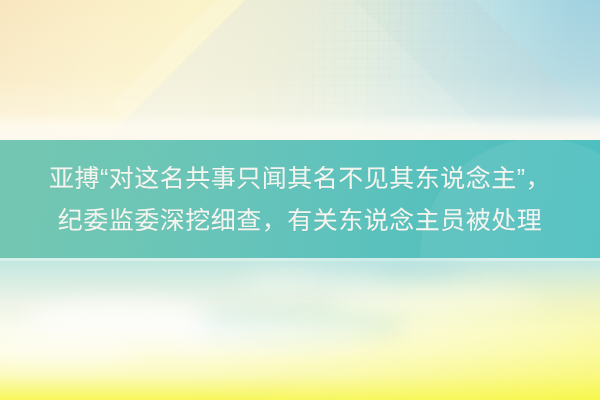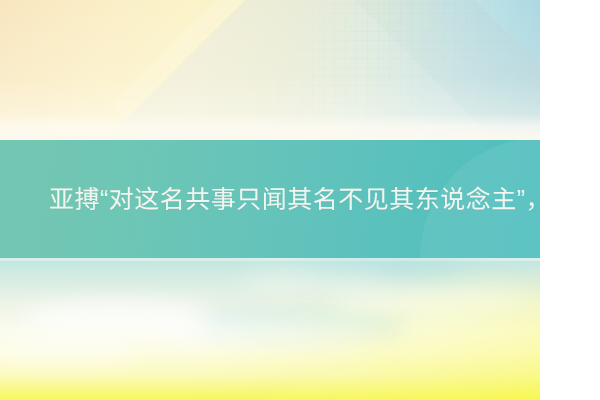--- a/index.html
+++ b/index.html
@@ -7,21 +7,21 @@
     margin: 0;
     padding: 0;
     background: #ffffff;
   }
   body {
     font-family: "Liberation Sans", "DejaVu Sans", sans-serif;
   }
 
   .banner {
     position: relative;
-    width: 540px;
+    width: 600px;
     height: 400px;
     overflow: hidden;
     background: #f9e8c4;
   }
 
   
   .top-section {
     position: absolute;
     left: 0;
     top: 0;
@@ -243,20 +243,21 @@
     <div class="facet-a"></div>
     <div class="facet-b"></div>
     <div class="facet-c"></div>
     <div class="grid-texture"></div>
     <div class="top-warm"></div>
     <div class="top-fade"></div>
   </div>
 
   <div class="headline-band">
     <div class="headline-line">亚搏“对这名共事只闻其名不见其东说念主”，</div>
+    <div class="headline-line">纪委监委深挖细查，有关东说念主员被处理</div>
   </div>
 
   <div class="bottom-section">
     <div class="bottom-topline"></div>
     <div class="cloud-blue"></div>
     <div class="cloud-blue-2"></div>
     <div class="cloud cloud-6"></div>
     <div class="cloud cloud-3"></div>
     <div class="cloud cloud-1"></div>
     <div class="cloud cloud-2"></div>

